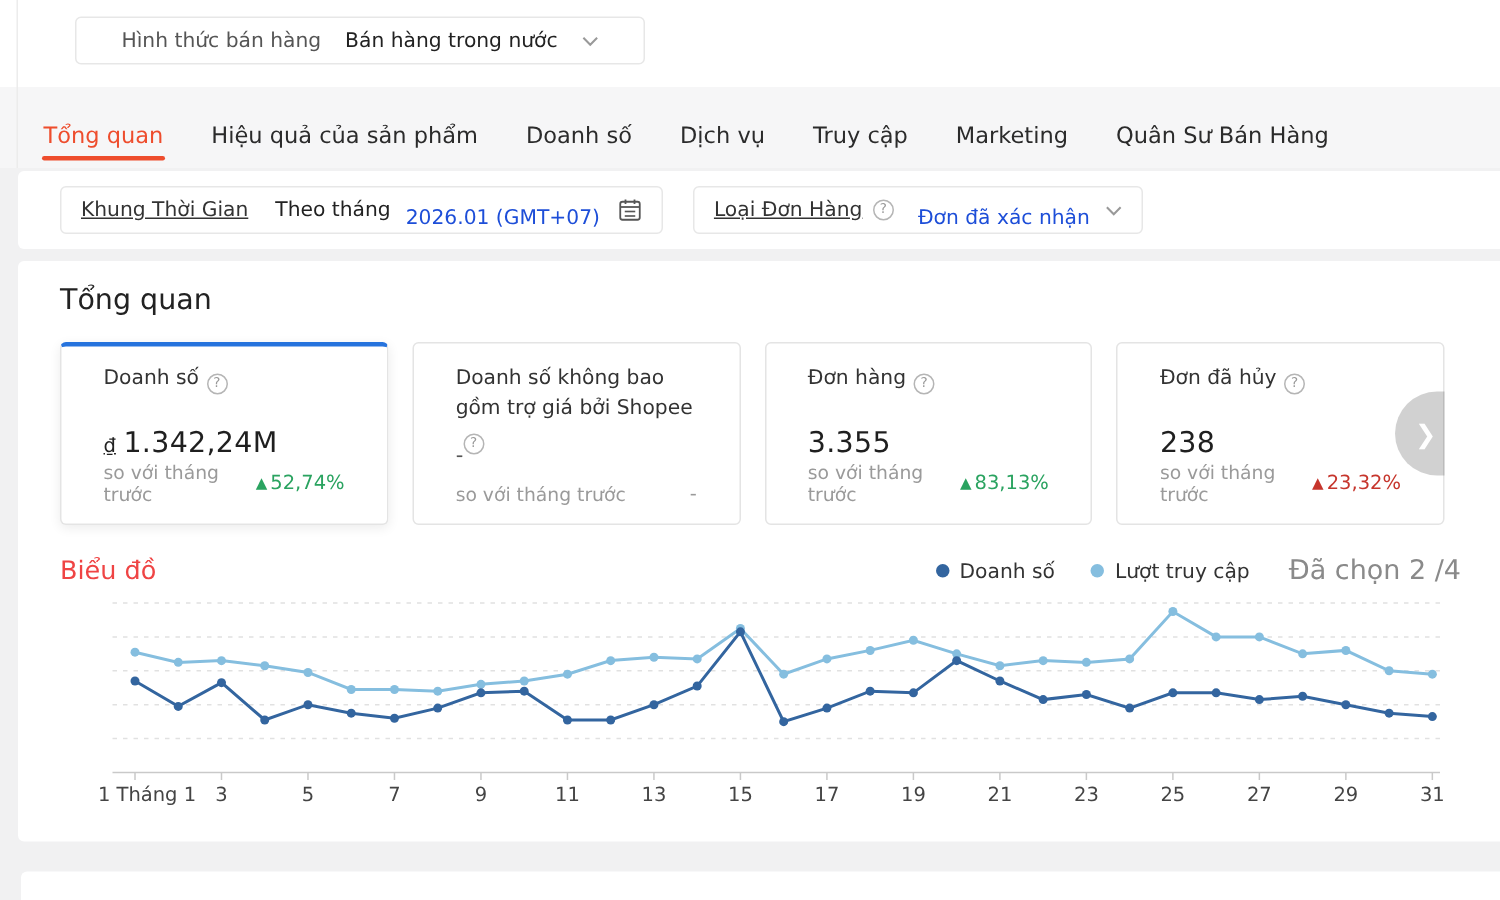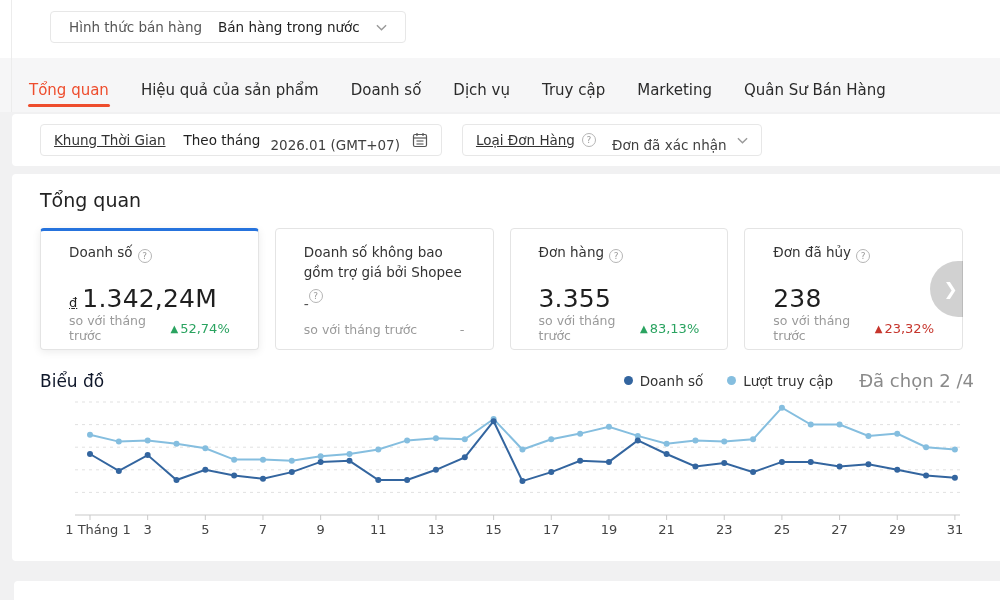--- a/index.html
+++ b/index.html
@@ -3,73 +3,73 @@
 <meta charset="utf-8">
 <style>
   * { margin:0; padding:0; box-sizing:border-box; }
   html,body { width:1000px; height:600px; overflow:hidden; }
   body { background:#f1f1f2; font-family:"DejaVu Sans","Liberation Sans",sans-serif; color:#222; }
 
   
   .topbar { height:58px; background:#fff; position:relative; }
   .gutter-line { position:absolute; left:11px; top:0; width:1px; height:112px; background:#ececec; z-index:5; }
   .sales-type-box { position:absolute; left:50px; top:11px; height:32px; border:1px solid #e7e7e7;
-    border-radius:4px; display:flex; align-items:center; padding:0 18px; gap:16px; background:#fff; cursor:pointer; }
+    border-radius:4px; display:flex; align-items:center; padding:0 30px; gap:16px; background:#fff; cursor:pointer; }
   .sales-type-label { font-size:13.5px; color:#555; }
   .sales-type-value { font-size:13.5px; color:#222; }
   .chev { width:11px; height:7px; display:inline-block; }
 
   
   .tabstrip { height:54px; background:#f6f6f7; display:flex; align-items:flex-end; padding:0 28px; gap:30px; }
   .tab { font-size:15px; color:#2b2b2b; padding:15px 1px 13px; cursor:pointer; position:relative; white-space:nowrap; }
   .tab.active { color:#ee4d2d; }
   .tab.active::after { content:""; position:absolute; left:0; right:0; bottom:5px; height:3px; background:#ee4d2d; border-radius:2px; }
 
   
   .filter-card { margin:2px 0 8px 12px; height:52px; background:#fff; border-radius:4px 0 0 4px;
     display:flex; align-items:center; padding:0 28px; gap:20px; }
   .filter-box { height:32px; border:1px solid #e7e7e7; border-radius:4px; display:flex; align-items:center;
     padding:0 13px; font-size:13.5px; background:#fff; cursor:pointer; }
   .filter-label { color:#333;text-decoration:underline; }
   .filter-mode { color:#222; margin-left:18px; }
-  .filter-value { color:#404040; margin-left:10px;margin-top:10px; }
+  .filter-value { color:#1d4ed8; margin-left:10px;margin-top:10px; }
   .cal-icon { margin-left:12px; display:inline-flex; }
   .help-icon { width:14px; height:14px; border:1px solid #b5b5b5; border-radius:50%; color:#999;
     font-size:9px; line-height:12px; text-align:center; display:inline-block; margin-left:7px; cursor:pointer; flex:none; }
   .filter-box .chev { margin-left:10px; }
 
   
   .main-card { margin-left:12px; background:#fff; border-radius:4px 0 0 4px; padding:15px 26px 18px 28px; position:relative; }
   .section-title { font-size:19px; font-weight:500; color:#222; }
 
   .cards-row { display:flex; gap:16px; margin-top:17px; position:relative; width:923px; }
   .mcard { flex:1; border:1px solid #e4e4e4; border-radius:4px; height:122px; padding:13px 28px 12px;
     display:flex; flex-direction:column; background:#fff; cursor:pointer; }
   .mcard.selected { border-top:3px solid #2673dd; box-shadow:0 2px 8px rgba(0,0,0,.08); padding-top:11px; }
   .mcard-title-wrap { min-height:40px; line-height:20px; font-size:13.5px; color:#333; }
   .mcard-title-wrap .help-icon { vertical-align:-2px; margin-left:5px; }
   .mcard-value-row { display:flex; align-items:baseline; height:30px; margin-top:2px; }
   .currency { font-size:13px; text-decoration:underline; margin-right:5px; color:#222; }
-  .mcard-value { font-size:25px; color:#1f1f1f; letter-spacing:.2px; }
+  .mcard-value { font-size:19px; color:#1f1f1f; letter-spacing:.2px; }
   .mcard-value.dash { font-size:14px; color:#555; }
   .mcard-compare { margin-top:auto; display:flex; justify-content:space-between; align-items:center; }
   .compare-label { font-size:12.5px; color:#9a9a9a; }
   .compare-change { font-size:13px; display:flex; align-items:center; gap:2px; }
   .compare-change .tri { font-size:10px; }
   .compare-change.green { color:#2aa360; }
   .compare-change.red { color:#c6352c; }
   .compare-change.none { color:#9a9a9a; }
 
   .next-btn { position:absolute; right:0; top:50%; transform:translateY(-50%); width:33px; height:56px;
     background:rgba(0,0,0,.18); border-radius:28px 0 0 28px; border:none; color:#fff; font-size:17px;
     display:flex; align-items:center; justify-content:center; cursor:pointer; padding-left:8px; }
 
   
   .chart-header { margin-top:20px; display:flex; align-items:center; }
-  .chart-title { font-size:17px; font-weight:500; color:#0f172a; }
+  .chart-title { font-size:17px; font-weight:500; color:#ef4444; }
   .legend { margin-left:auto; display:flex; align-items:center; gap:24px; }
   .legend-item { display:flex; align-items:center; gap:7px; font-size:13.5px; color:#333; cursor:pointer; }
   .legend-dot { width:9px; height:9px; border-radius:50%; flex:none; }
   .selected-count { font-size:18px; color:#8a8a8a; margin-left:26px; }
   .chart-wrap { margin-top:6px; }
 
   
   .bottom-card { margin:20px 0 0 14px; height:42px; background:#fff; border-radius:4px 0 0 4px; }
 </style>
 </head>

